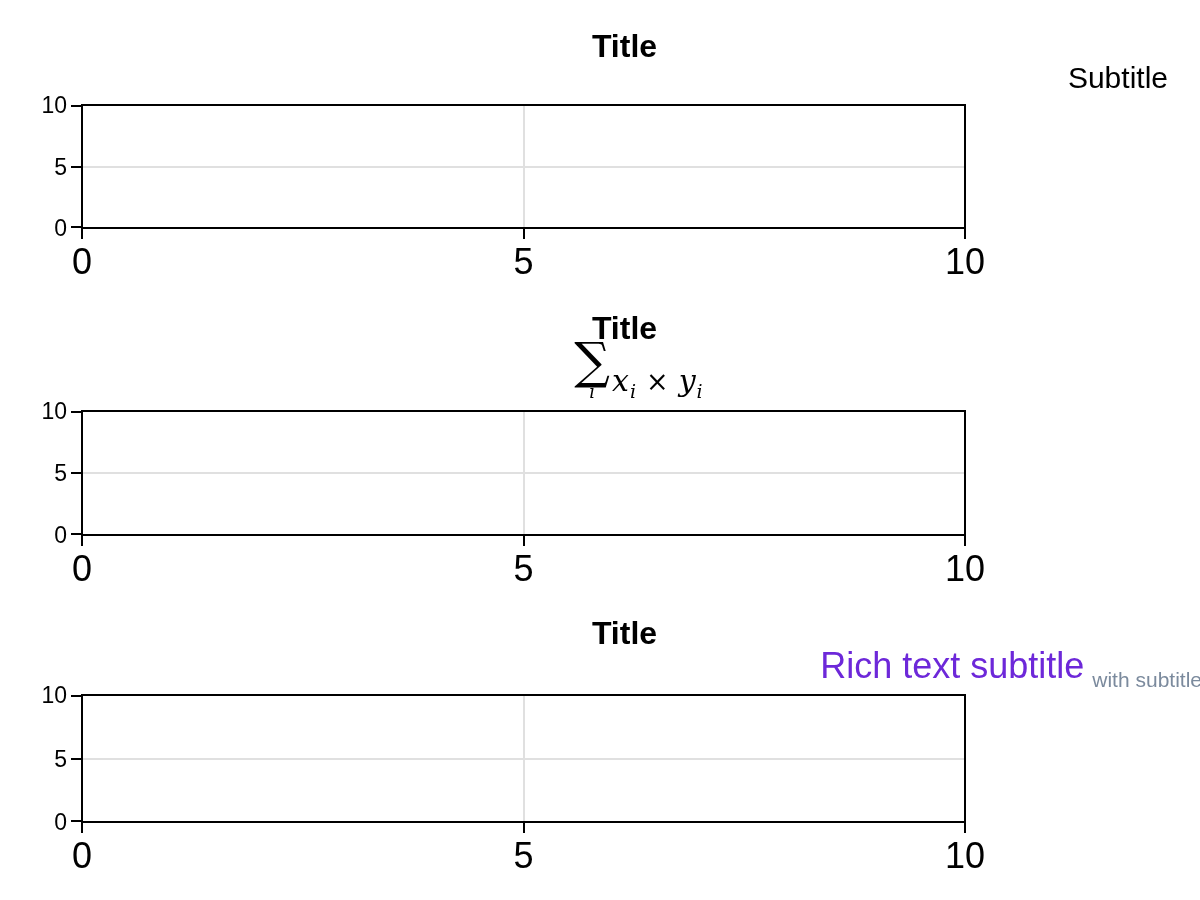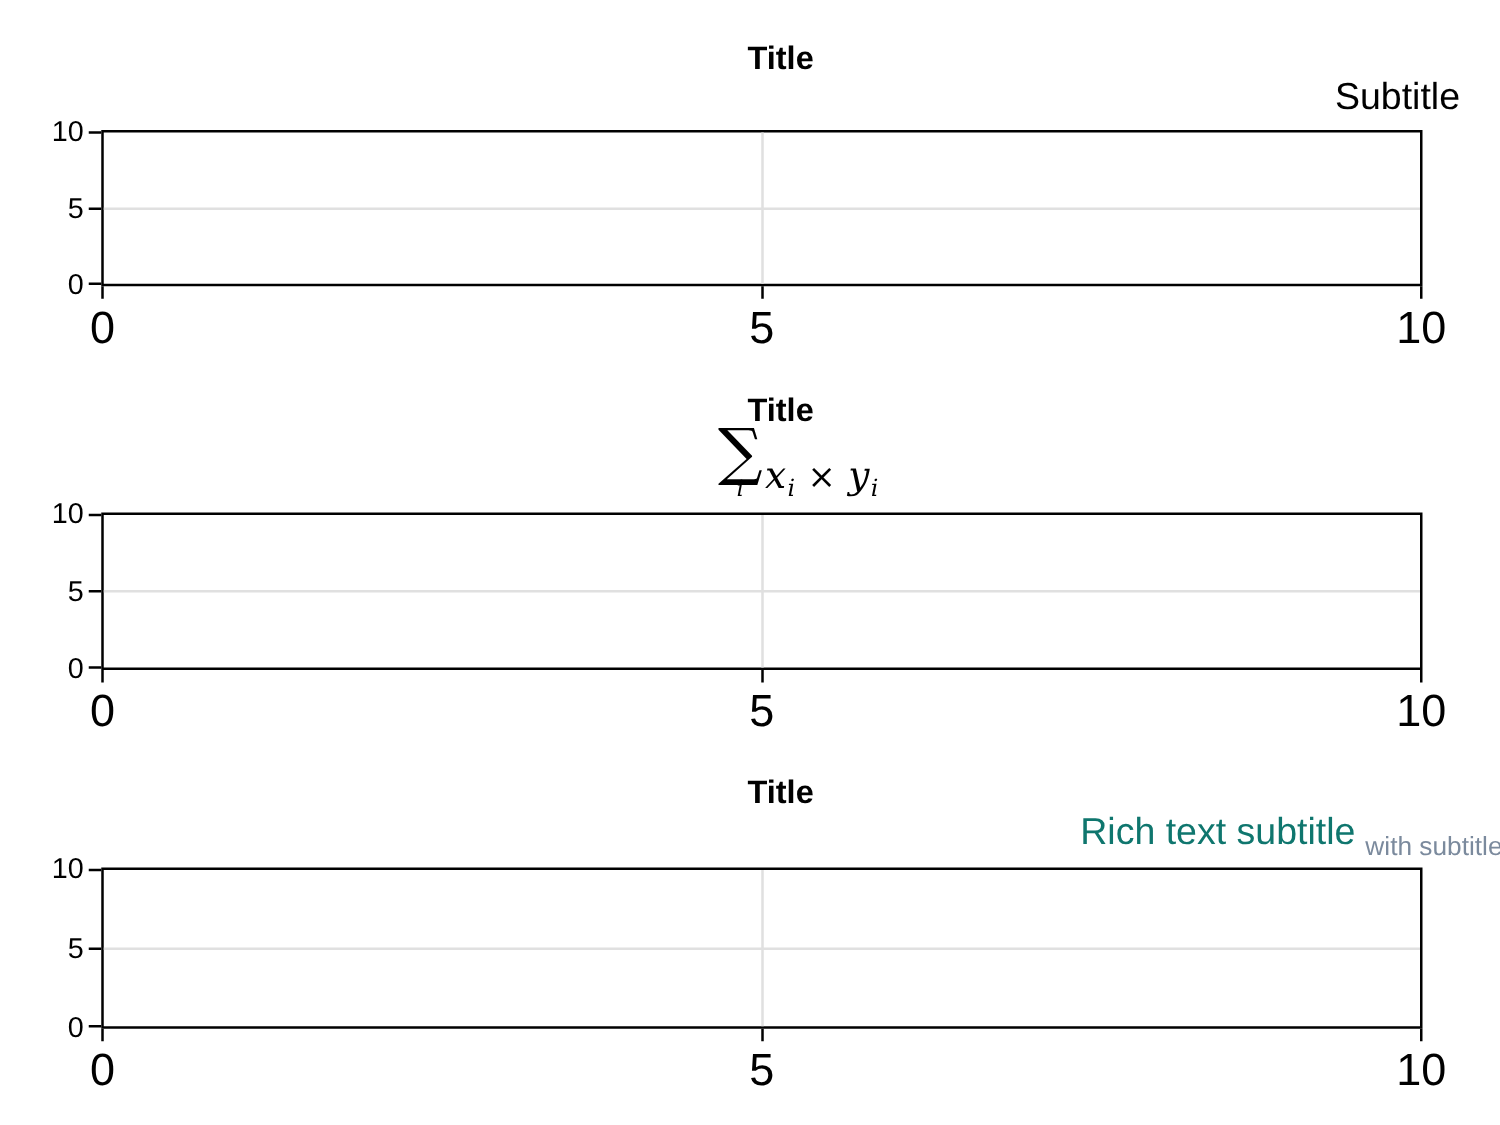--- a/index.html
+++ b/index.html
@@ -1,26 +1,26 @@
 <!DOCTYPE html>
 <html style="--grid-color: #e0e0e0; --subscript-color: #7b8a9d;"><head>
 <meta charset="utf-8">
 <style>
   html,body{margin:0;padding:0;background:#ffffff;}
   body{font-family:"Liberation Sans",sans-serif;color:#000;}
   .fig{position:relative;width:1200px;height:900px;background:#fff;overflow:hidden;}
 
   
   .chart-title{position:absolute;left:81px;width:1087px;margin:0;text-align:center;
-    font-size:26px;line-height:32px;font-weight:700;white-space:nowrap;}
+    font-size:32px;line-height:32px;font-weight:700;white-space:nowrap;}
   .chart-subtitle{position:absolute;left:81px;width:1087px;text-align:right;
     font-size:30px;line-height:32px;font-weight:400;white-space:nowrap;}
 
   
-  .axis-box{position:absolute;left:81px;width:1057px;border:2px solid #000;
+  .axis-box{position:absolute;left:81px;width:885px;border:2px solid #000;
     box-sizing:border-box;background:#fff;}
   .grid-h{position:absolute;left:0;right:0;top:50%;margin-top:-1px;height:2px;
     background:var(--grid-color,#e0e0e0);}
   .grid-v{position:absolute;top:0;bottom:0;left:50%;margin-left:-1px;width:2px;
     background:var(--grid-color,#e0e0e0);}
 
   
   .tick{position:absolute;background:#000;}
   .ytick{width:10px;height:2px;left:-12px;}
   .ytick.t0{top:-1px}.ytick.t1{top:calc(50% - 1px)}.ytick.t2{bottom:-1px}
@@ -41,21 +41,21 @@
     font-family:"DejaVu Serif",serif;}
   .sum-col{display:inline-flex;flex-direction:column;align-items:center;}
   .sum{font-size:50px;line-height:40px;}
   .sum-idx{font-style:italic;font-size:18px;line-height:16px;margin-top:3px;}
   .terms{font-style:italic;font-size:30px;line-height:30px;margin-top:25px;margin-left:2px;white-space:nowrap;}
   .msub{font-size:19px;position:relative;top:7px;margin-left:1px;}
   .mop{font-style:normal;font-size:27px;margin:0 10px;}
 
   
   .rich-wrap{position:relative;left:34px;white-space:nowrap;}
-  .rich-main{font-size:30px;color:#0f766e;}
+  .rich-main{font-size:36px;color:#6d28d9;}
   .rich-sub{font-size:21px;color:var(--subscript-color,#7b8a9d);
     position:relative;top:9px;margin-left:8px;}
 </style>
 </head>
 <body>
 
 <div class="fig">
 
   <h2 class="chart-title" style="top:30px">Title</h2>
   <div class="chart-subtitle" style="top:62px">Subtitle</div>

